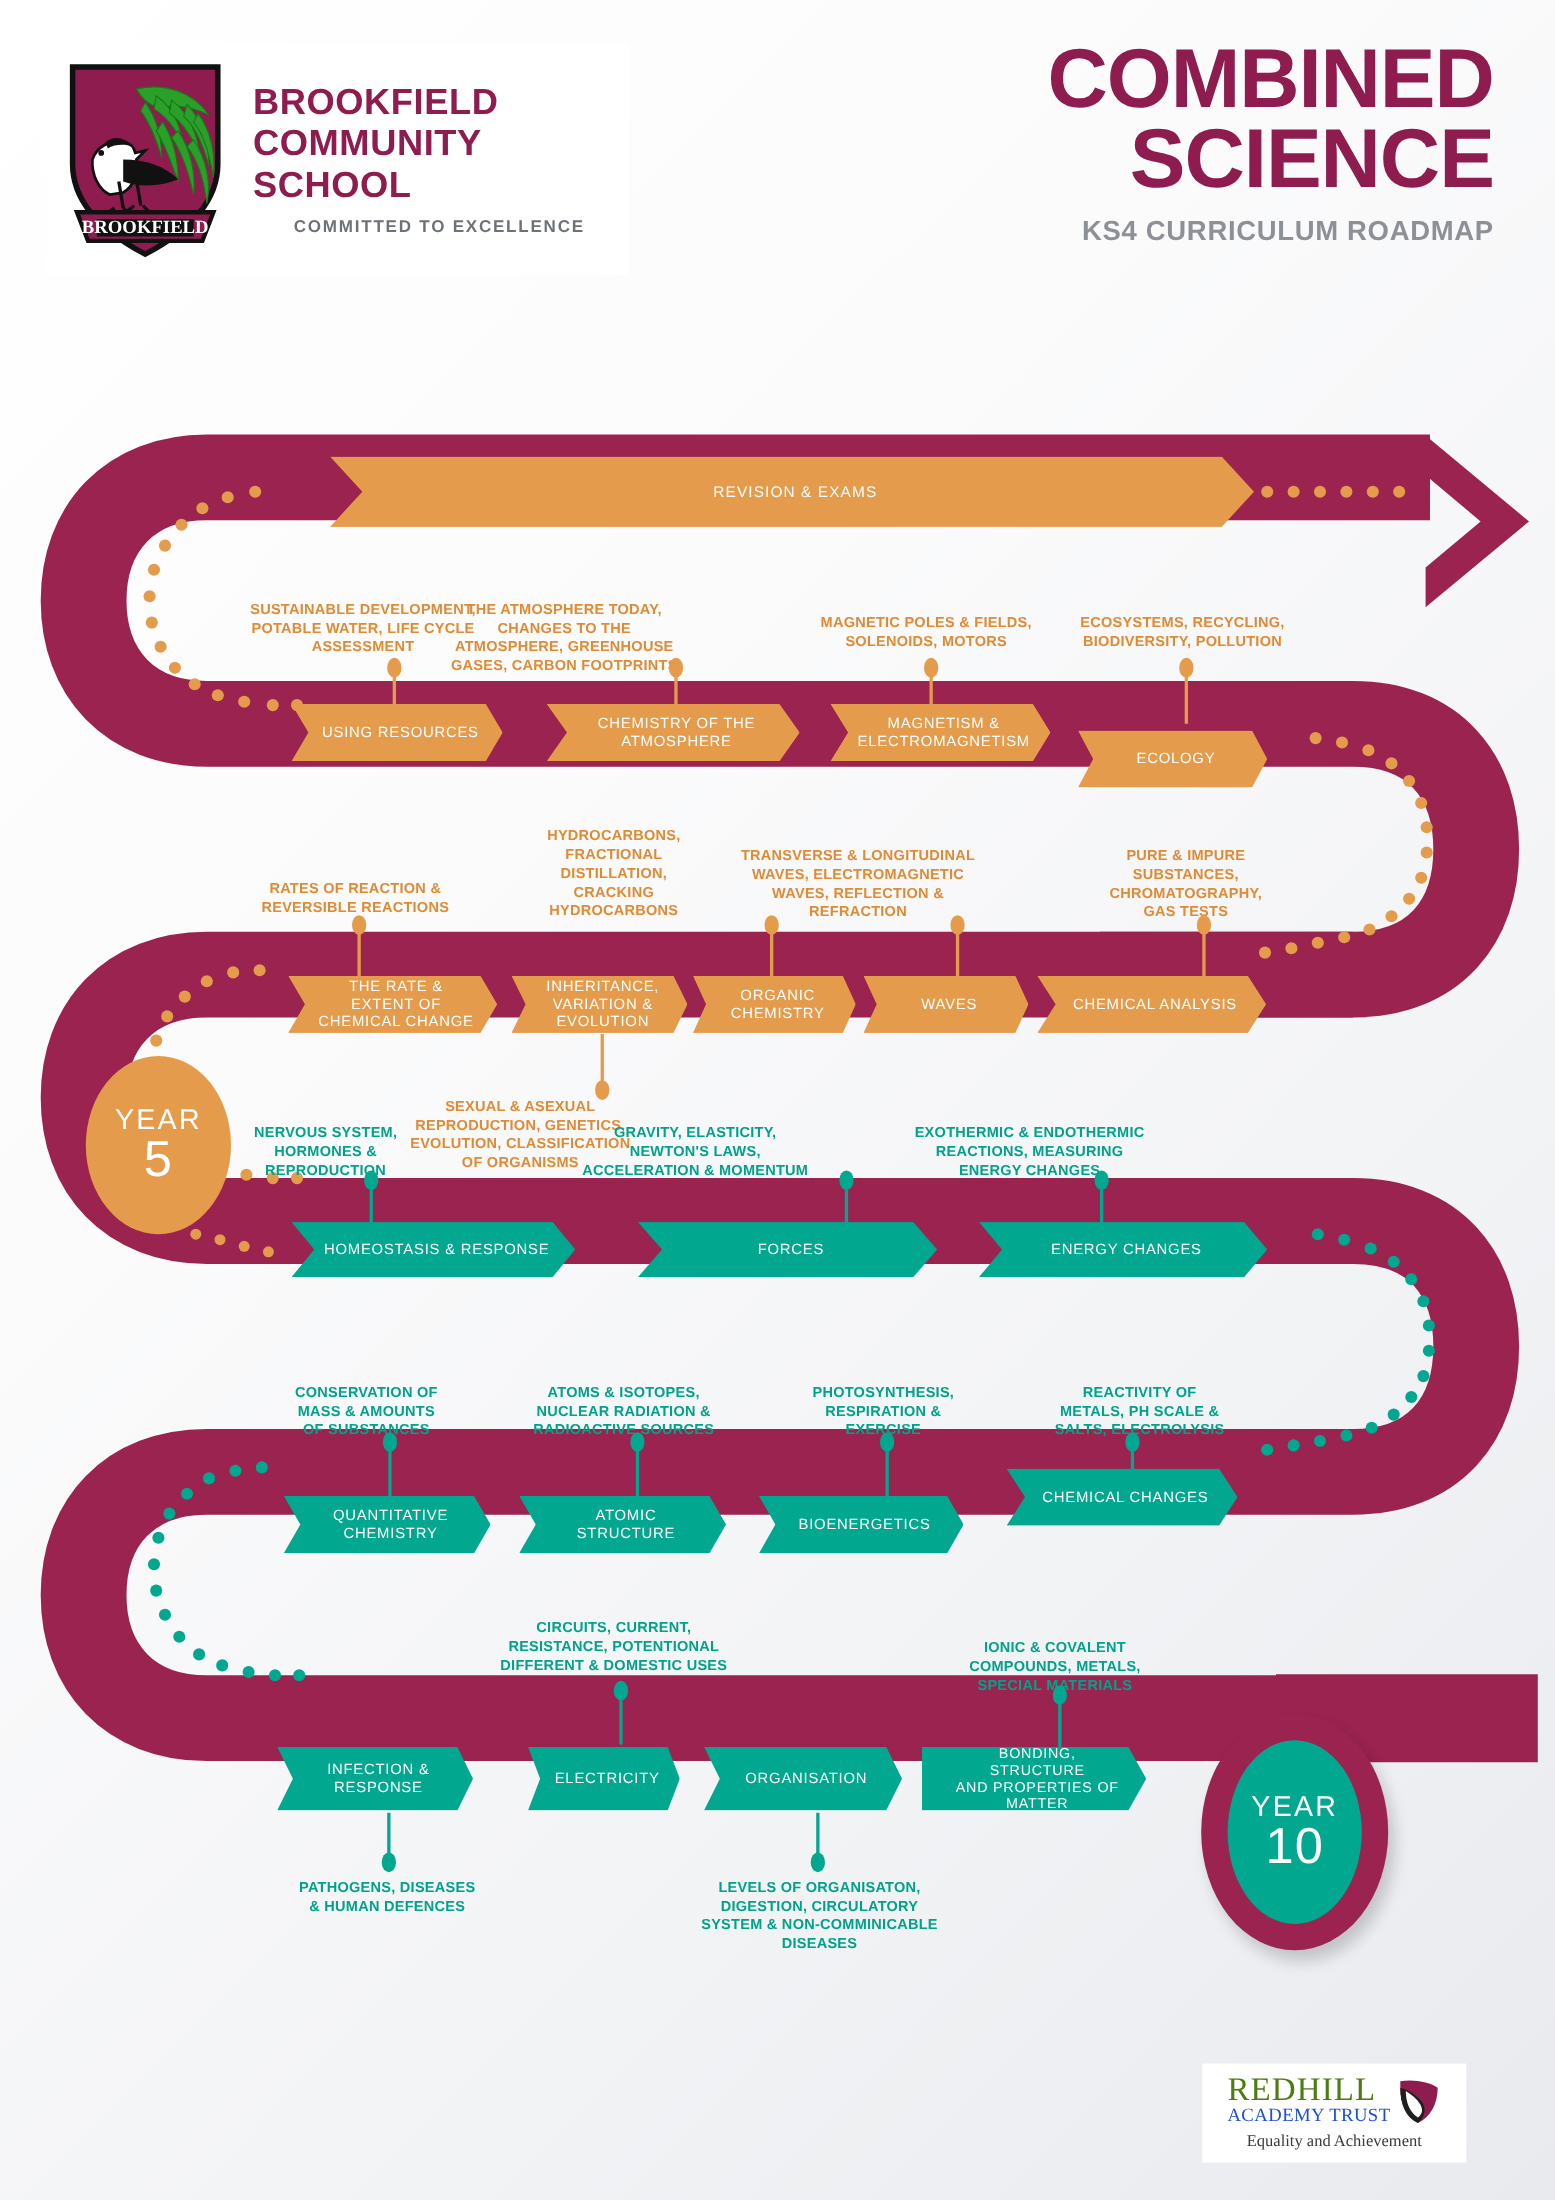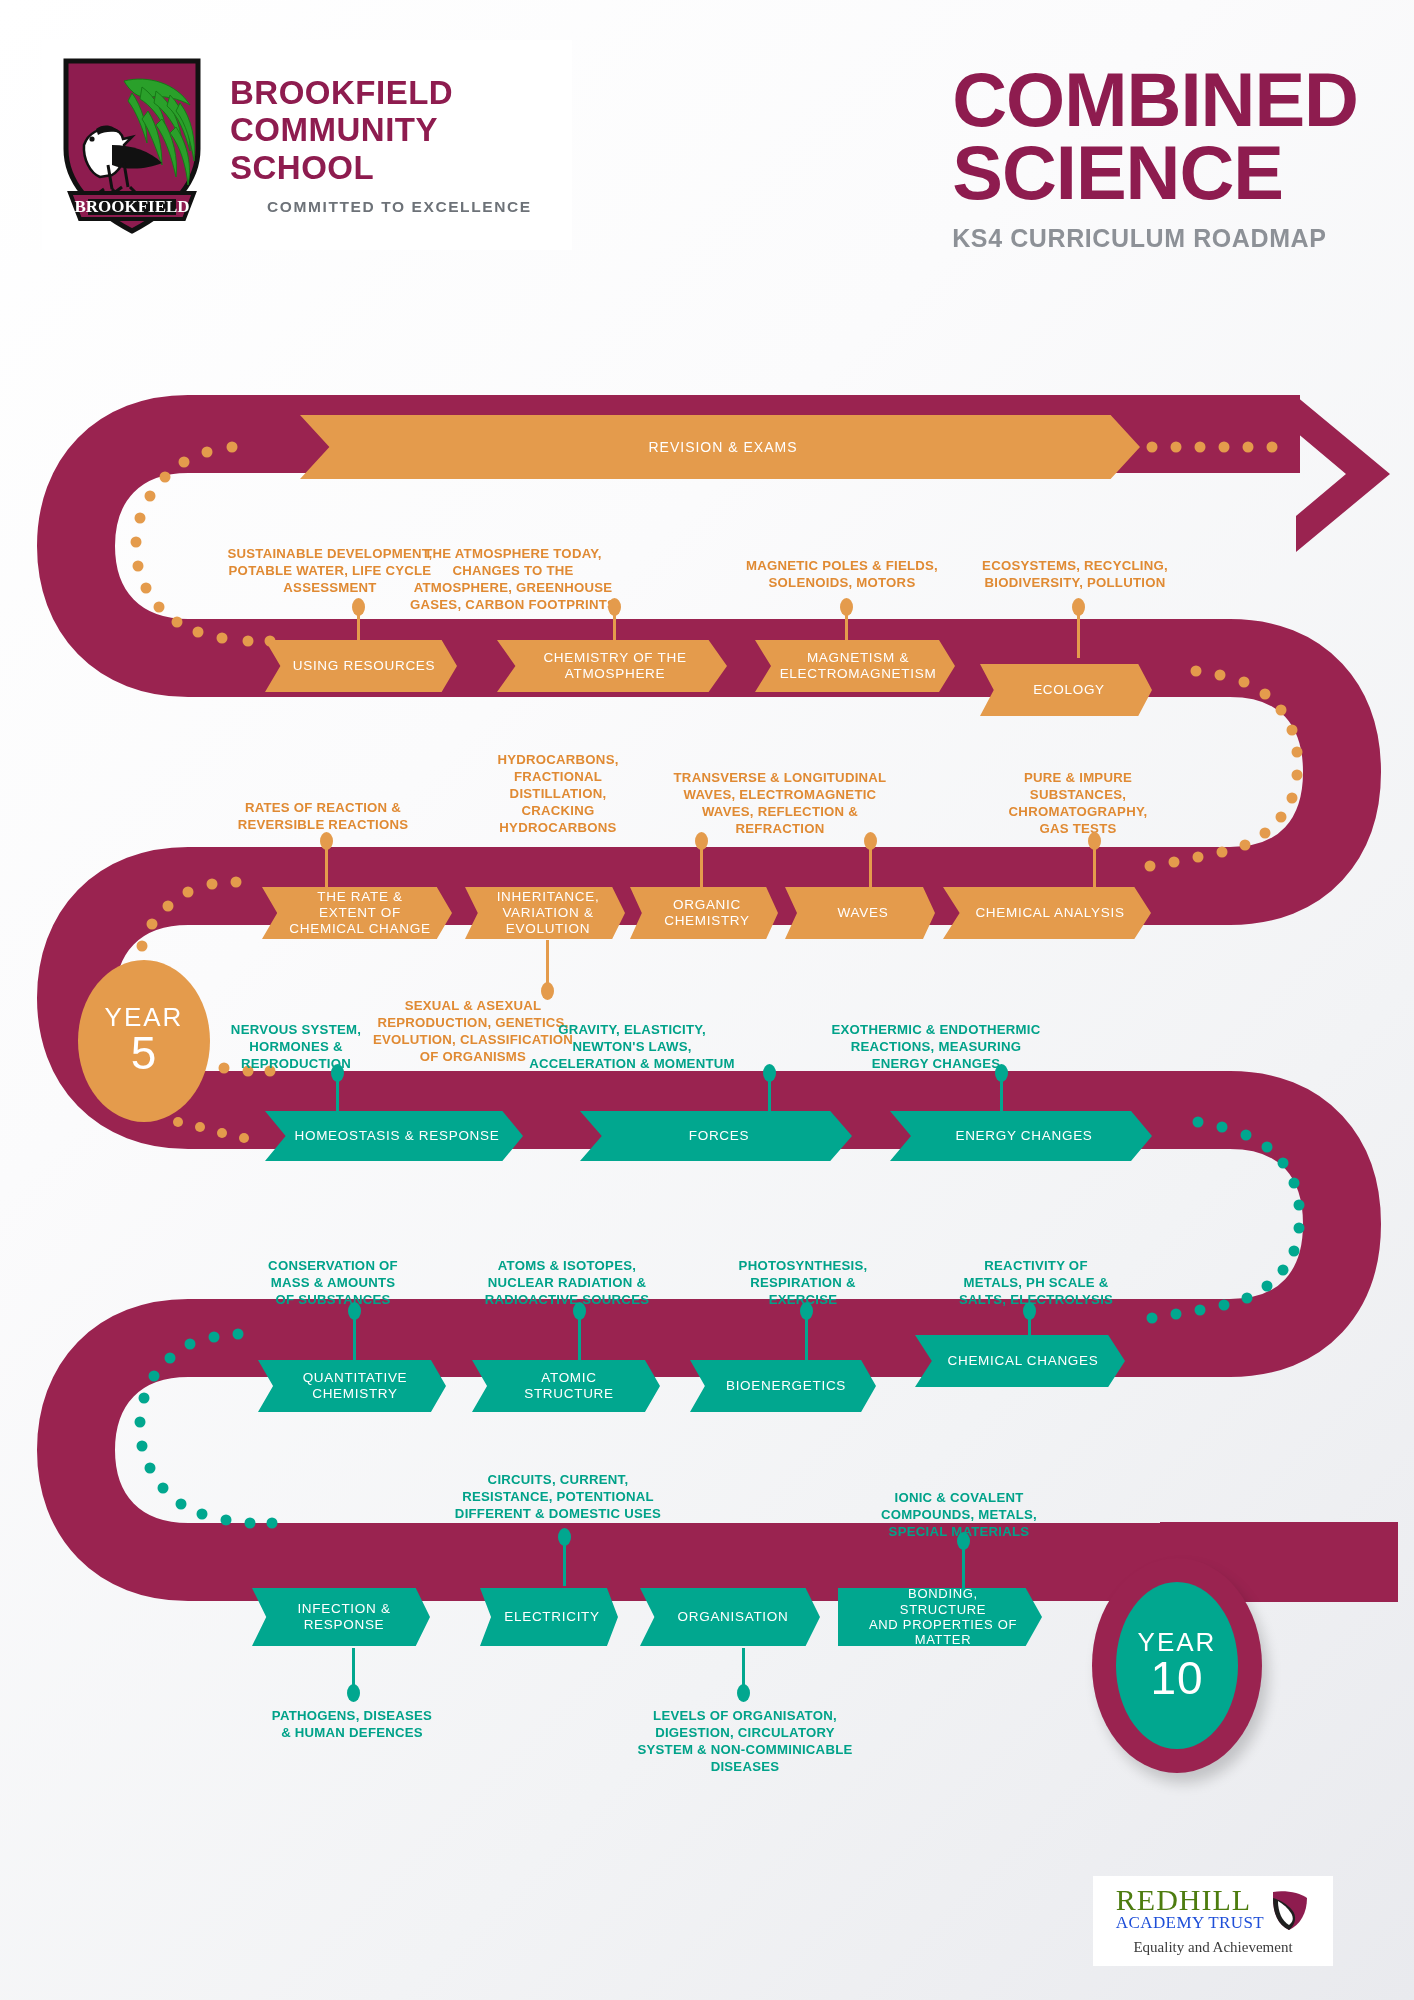--- a/index.html
+++ b/index.html
@@ -22,21 +22,21 @@
   #school-words{display:flex;flex-direction:column;justify-content:center;}
   .sw-line{
     color:#8E1C4F;font-weight:bold;font-size:33px;letter-spacing:.5px;
     line-height:1.14;
   }
   #school-tagline{
     margin-top:12px;color:#6d7278;font-weight:bold;font-size:15.5px;
     letter-spacing:1.6px;
     margin-left:37px;
   }
-  #title-block{position:absolute;right:56px;top:36px;text-align:left;margin-top:28px;}
+  #title-block{position:absolute;right:56px;top:36px;text-align:right;}
   .big-title{
     color:#8E1C4F;font-weight:bold;font-size:76px;line-height:.96;
     letter-spacing:-1px;display:block;
   }
   #subtitle{
     color:#8d9197;font-weight:bold;font-size:25px;letter-spacing:.6px;
     margin-top:14px;
   }
 
   

